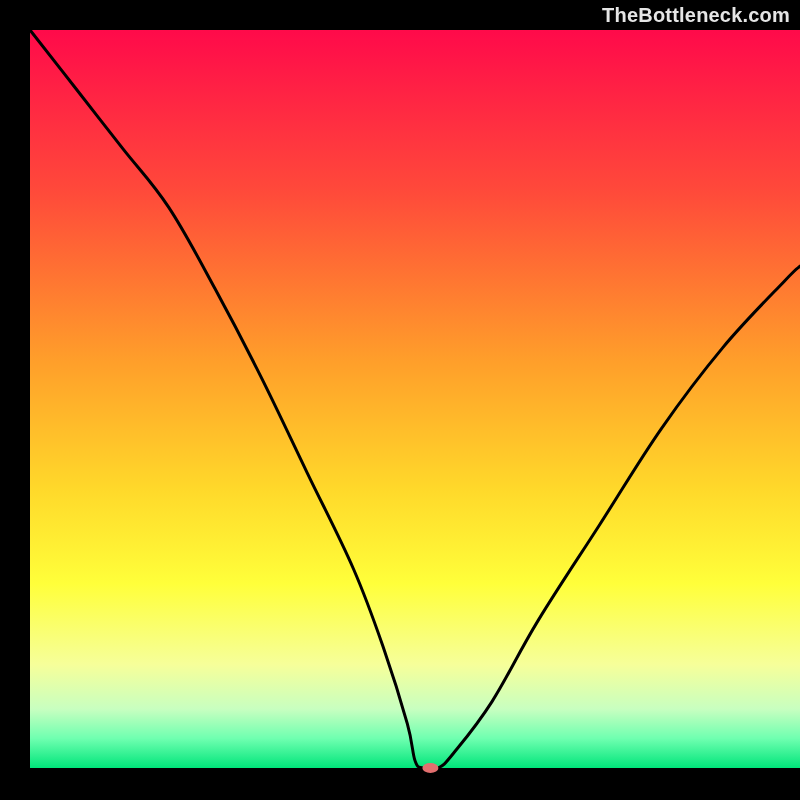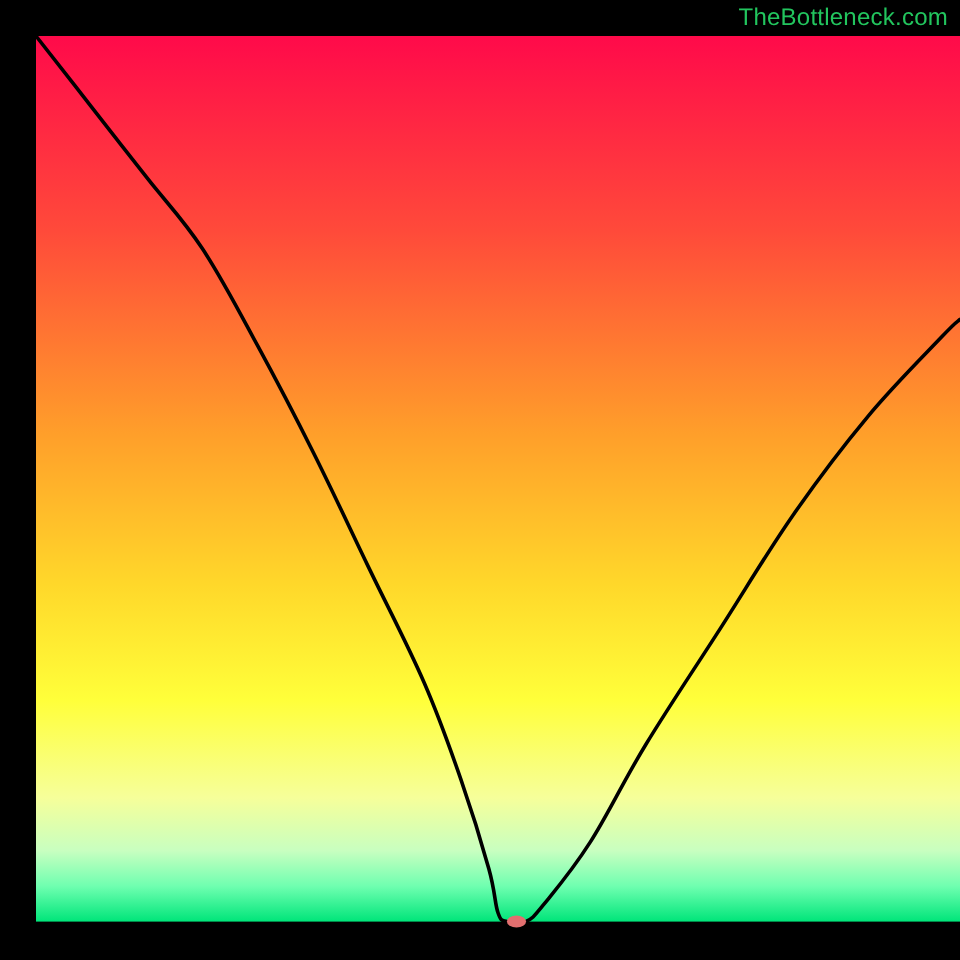--- a/index.html
+++ b/index.html
@@ -14,23 +14,23 @@
   .stage {
     position: relative;
     width: 800px;
     height: 800px;
     background: #000;
   }
   .watermark {
     position: absolute;
     top: 4px;
     right: 10px;
-    color: #22c55e;
+    color: #e5e5e5;
     font-size: 20px;
-    font-weight: 400;
+    font-weight: 700;
     letter-spacing: 0.2px;
     z-index: 5;
   }
   svg { display: block; }
 </style>
 </head>
 <body>
 
 <div class="stage">
   <div class="watermark">TheBottleneck.com</div>

